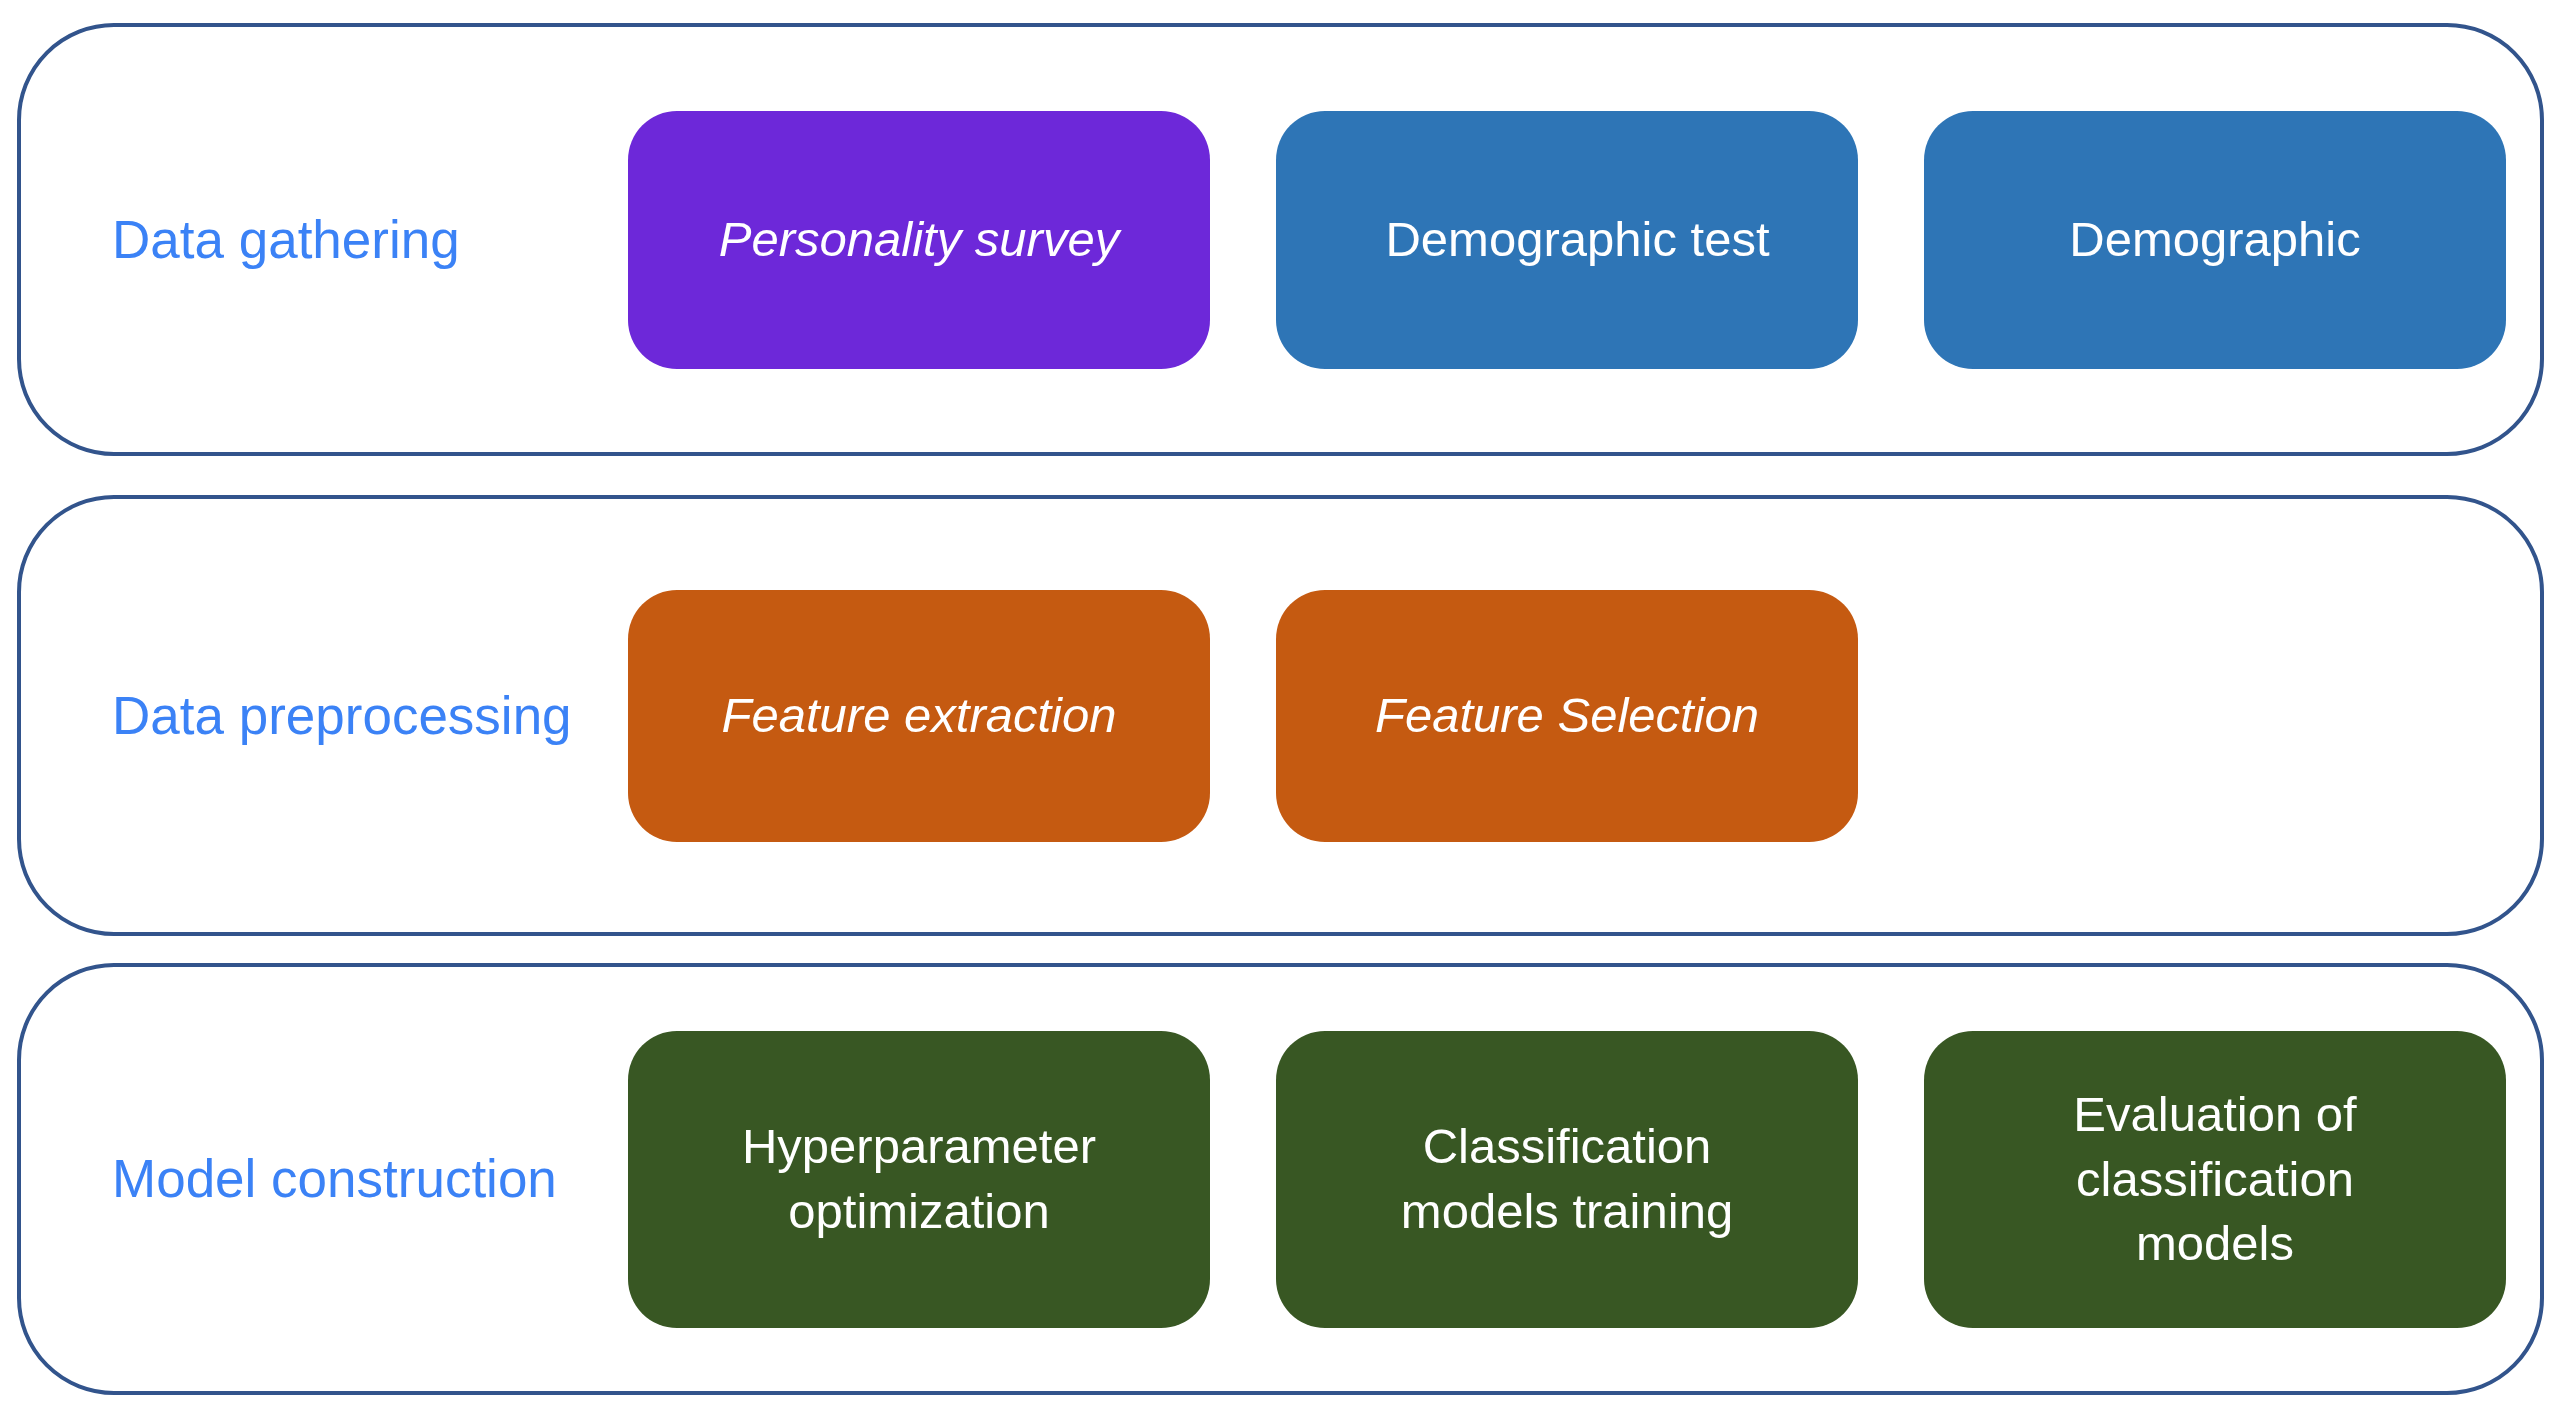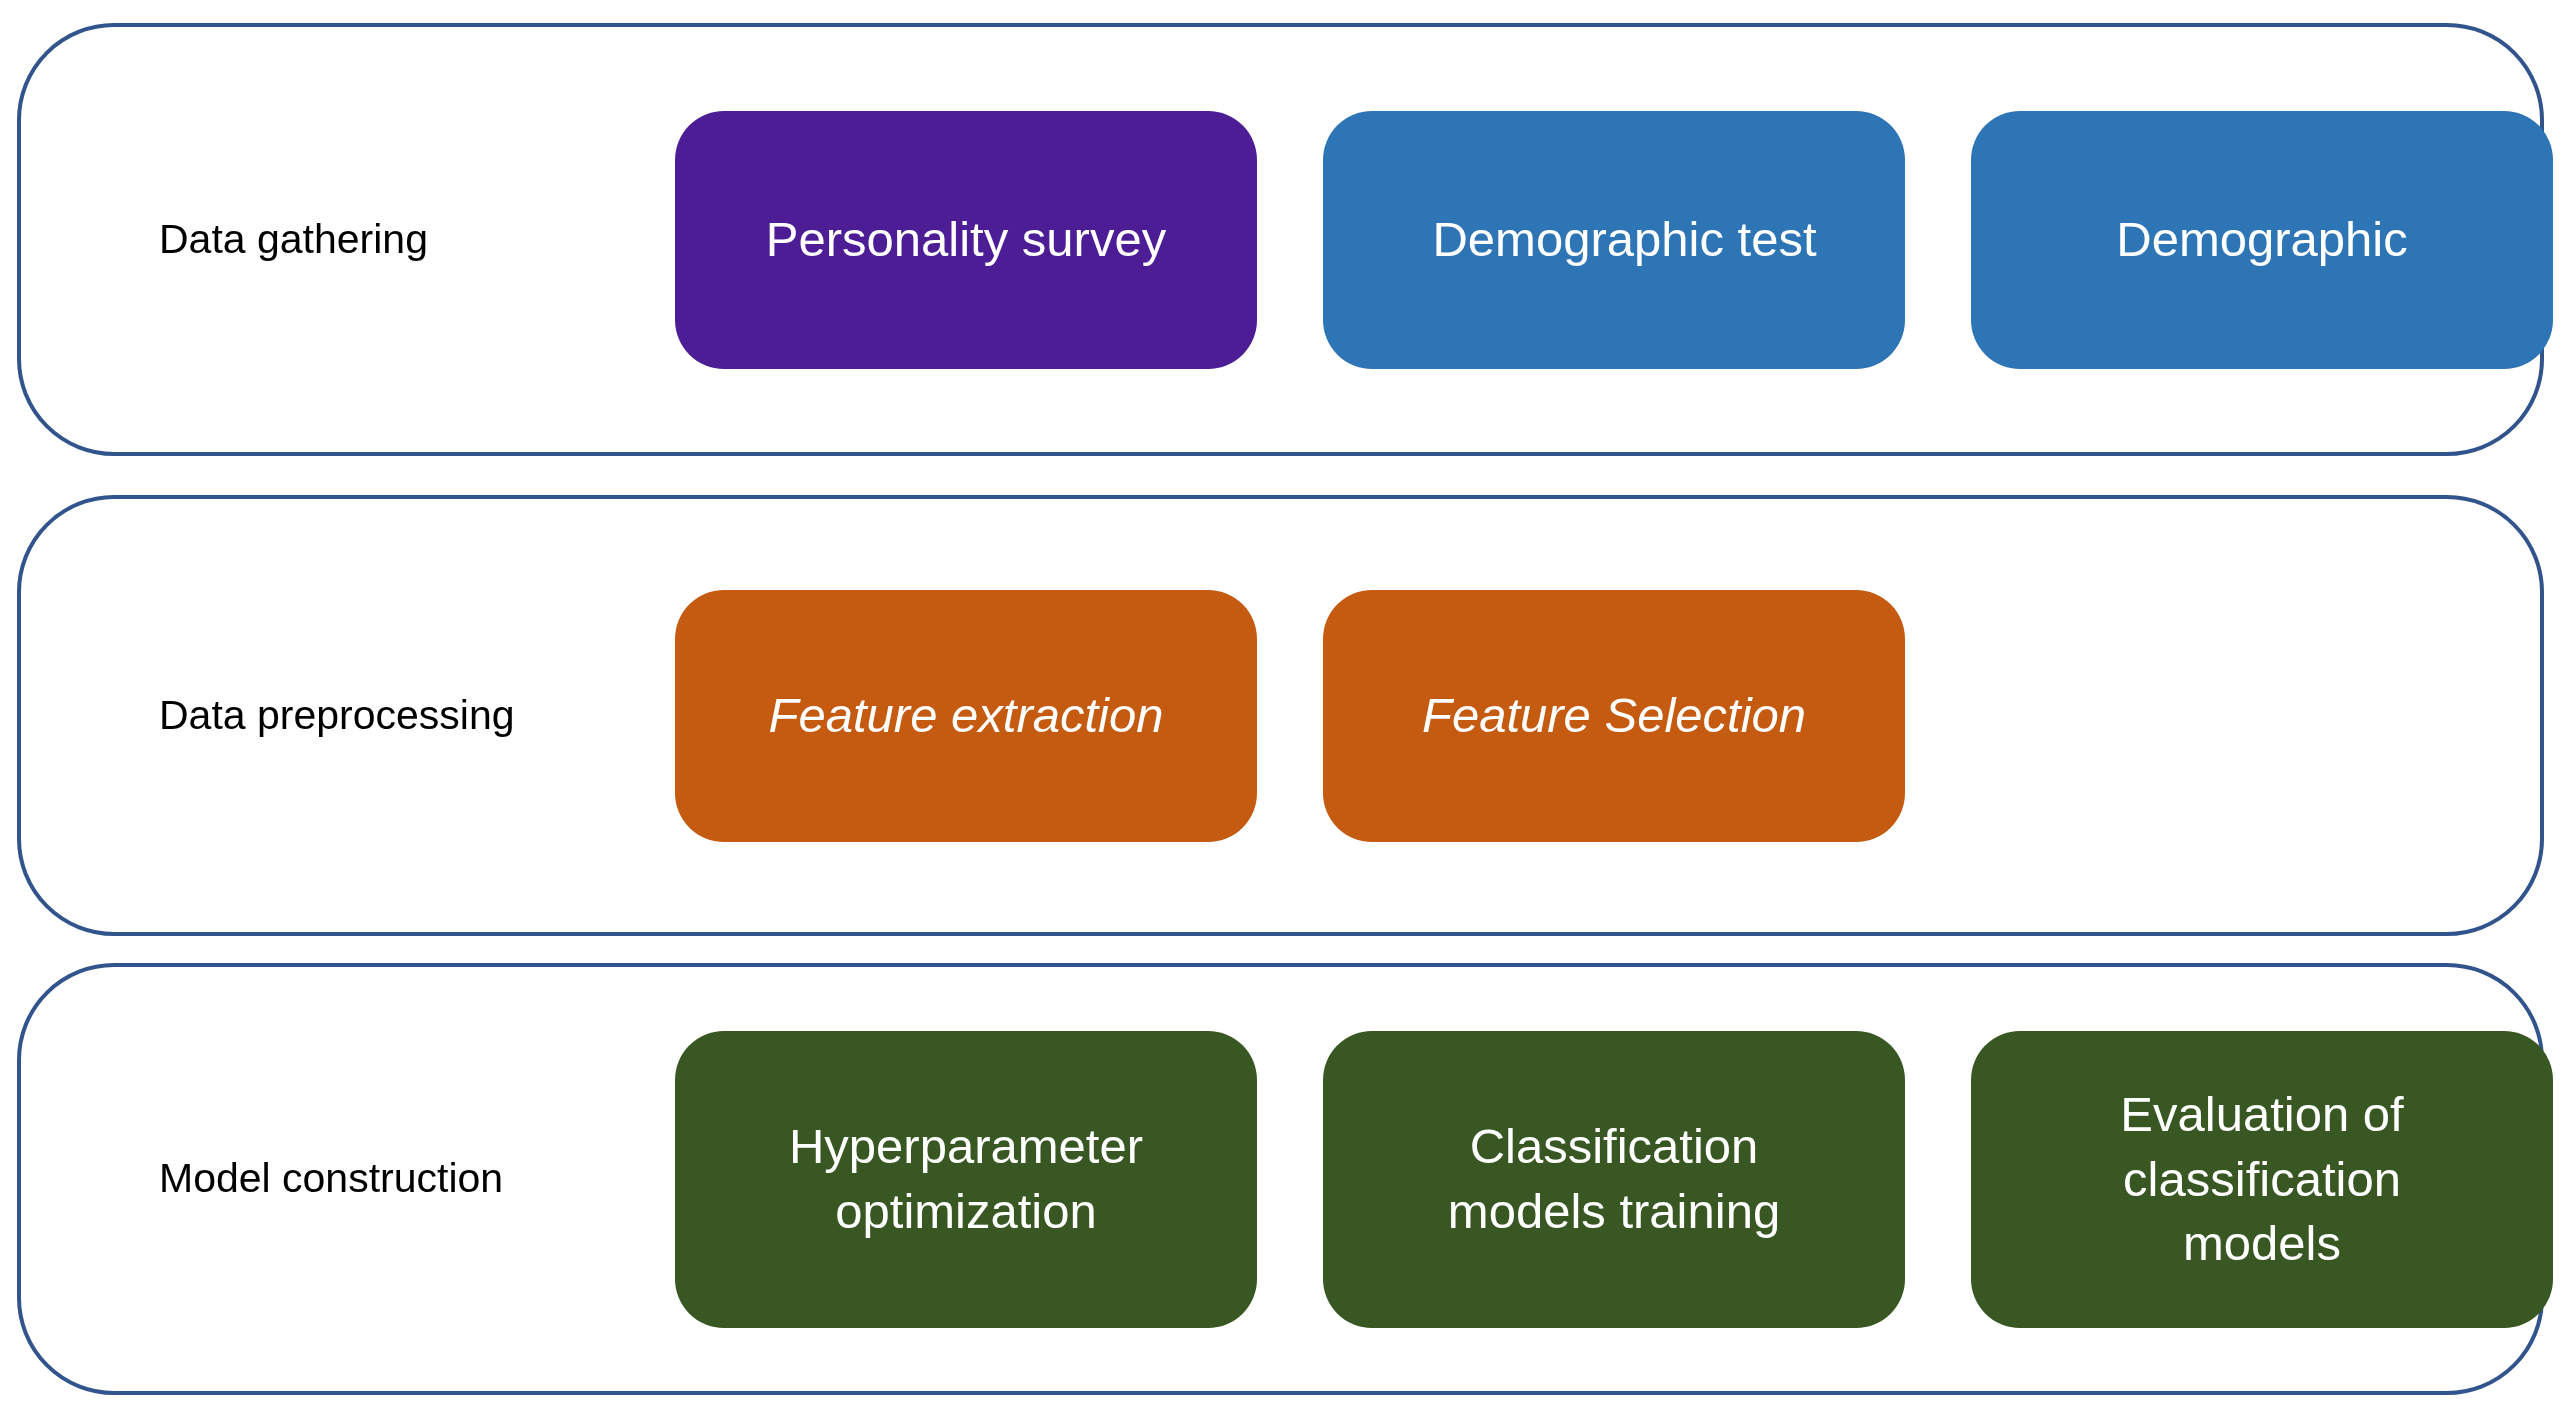--- a/index.html
+++ b/index.html
@@ -30,25 +30,24 @@
     padding-left: 91px;
     padding-right: 34px;
   }
   .band-1 { top: 23px;   height: 433px; }
   .band-2 { top: 495px;  height: 441px; }
   .band-3 { top: 963px; height: 432px; }
 
   .row-label {
     flex: none;
     width: 516px;
-    font-size: 41px;
+    font-size: 53px;
     line-height: 1.2;
-    color: #000000;
+    color: #3b82f6;
     letter-spacing: 0px;
-    margin-left: 47px;
   }
   .boxes {
     flex: none;
     display: flex;
     align-items: center;
     gap: 66px;
   }
   .box {
     flex: none;
     width: 582px;
@@ -69,21 +68,21 @@
   .band-3 .box { height: 297px; }
 </style>
 </head>
 <body>
 
 <div class="diagram">
 
   <section class="band band-1" data-bind-style="border-color:diagram.band_border_color" style="border-color: rgb(50, 84, 140);">
     <span class="row-label" data-bind="diagram.rows.0.label">Data gathering</span>
     <div class="boxes">
-      <div class="box" data-bind="diagram.rows.0.boxes.0.text" data-bind-style="background-color:diagram.rows.0.box_color" style="background-color: #4c1d95;">Personality survey</div>
+      <div class="box" data-bind="diagram.rows.0.boxes.0.text" data-bind-style="background-color:diagram.rows.0.box_color" style="background-color: #6d28d9; font-style: italic;">Personality survey</div>
       <div class="box" data-bind="diagram.rows.0.boxes.1.text" data-bind-style="background-color:diagram.rows.0.box_color" style="background-color: rgb(46, 117, 182); padding-left: 38px;">Demographic test</div>
       <div class="box" data-bind="diagram.rows.0.boxes.2.text" data-bind-style="background-color:diagram.rows.0.box_color" style="background-color: rgb(46, 117, 182);">Demographic</div>
     </div>
   </section>
 
   <section class="band band-2" data-bind-style="border-color:diagram.band_border_color" style="border-color: rgb(50, 84, 140);">
     <span class="row-label" data-bind="diagram.rows.1.label">Data preprocessing</span>
     <div class="boxes">
       <div class="box" data-bind="diagram.rows.1.boxes.0.text" data-bind-style="background-color:diagram.rows.1.box_color" style="background-color: rgb(197, 90, 17);">Feature extraction</div>
       <div class="box" data-bind="diagram.rows.1.boxes.1.text" data-bind-style="background-color:diagram.rows.1.box_color" style="background-color: rgb(197, 90, 17);">Feature Selection</div>

